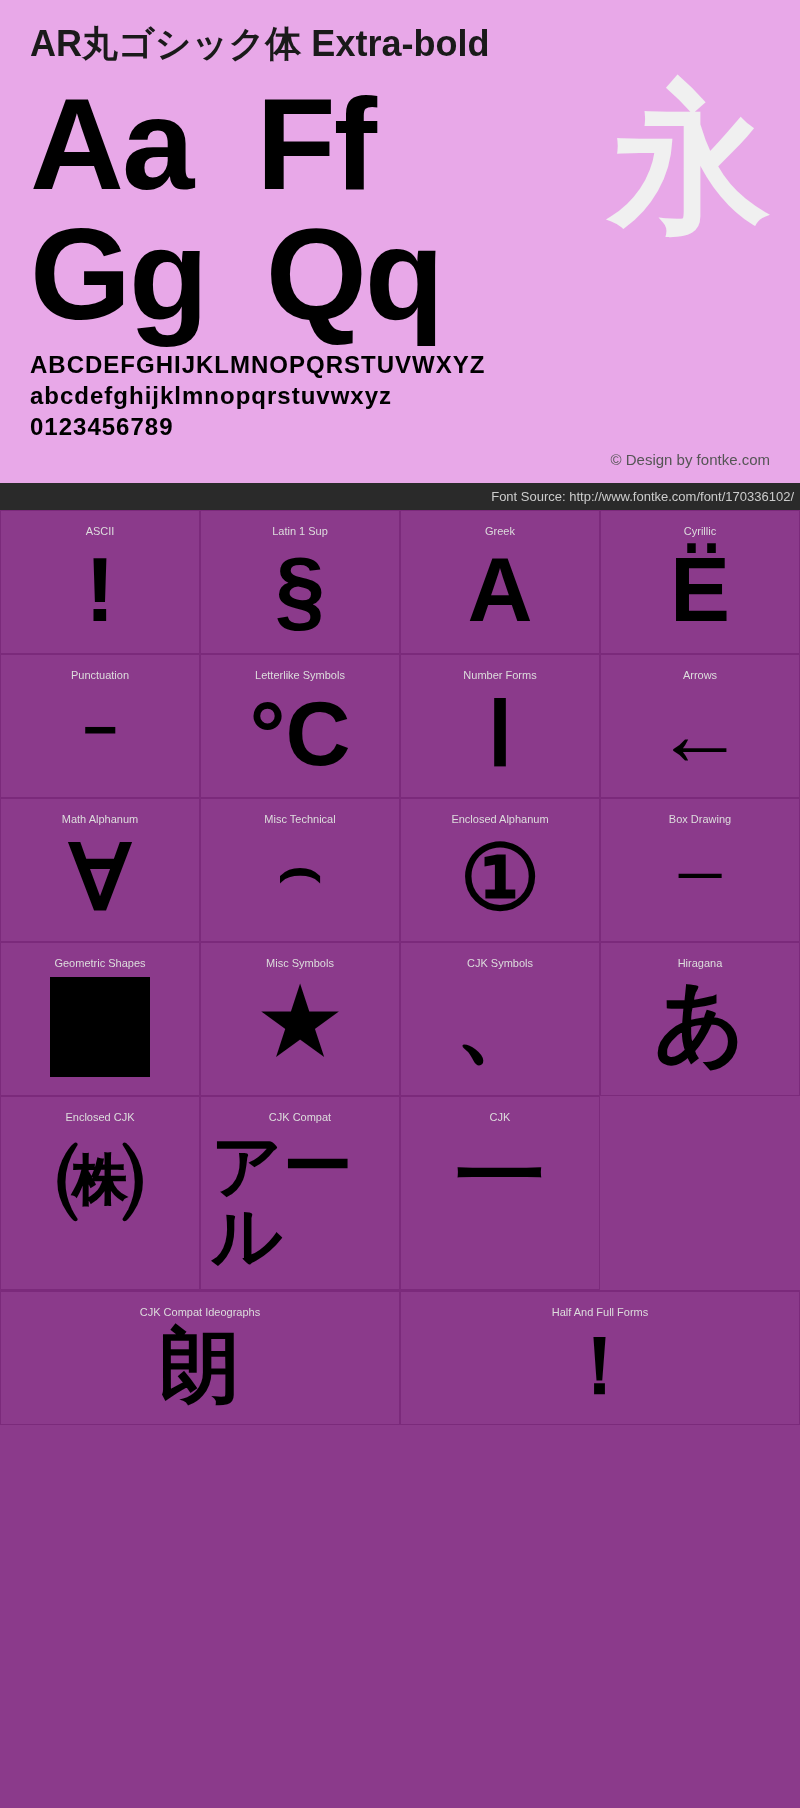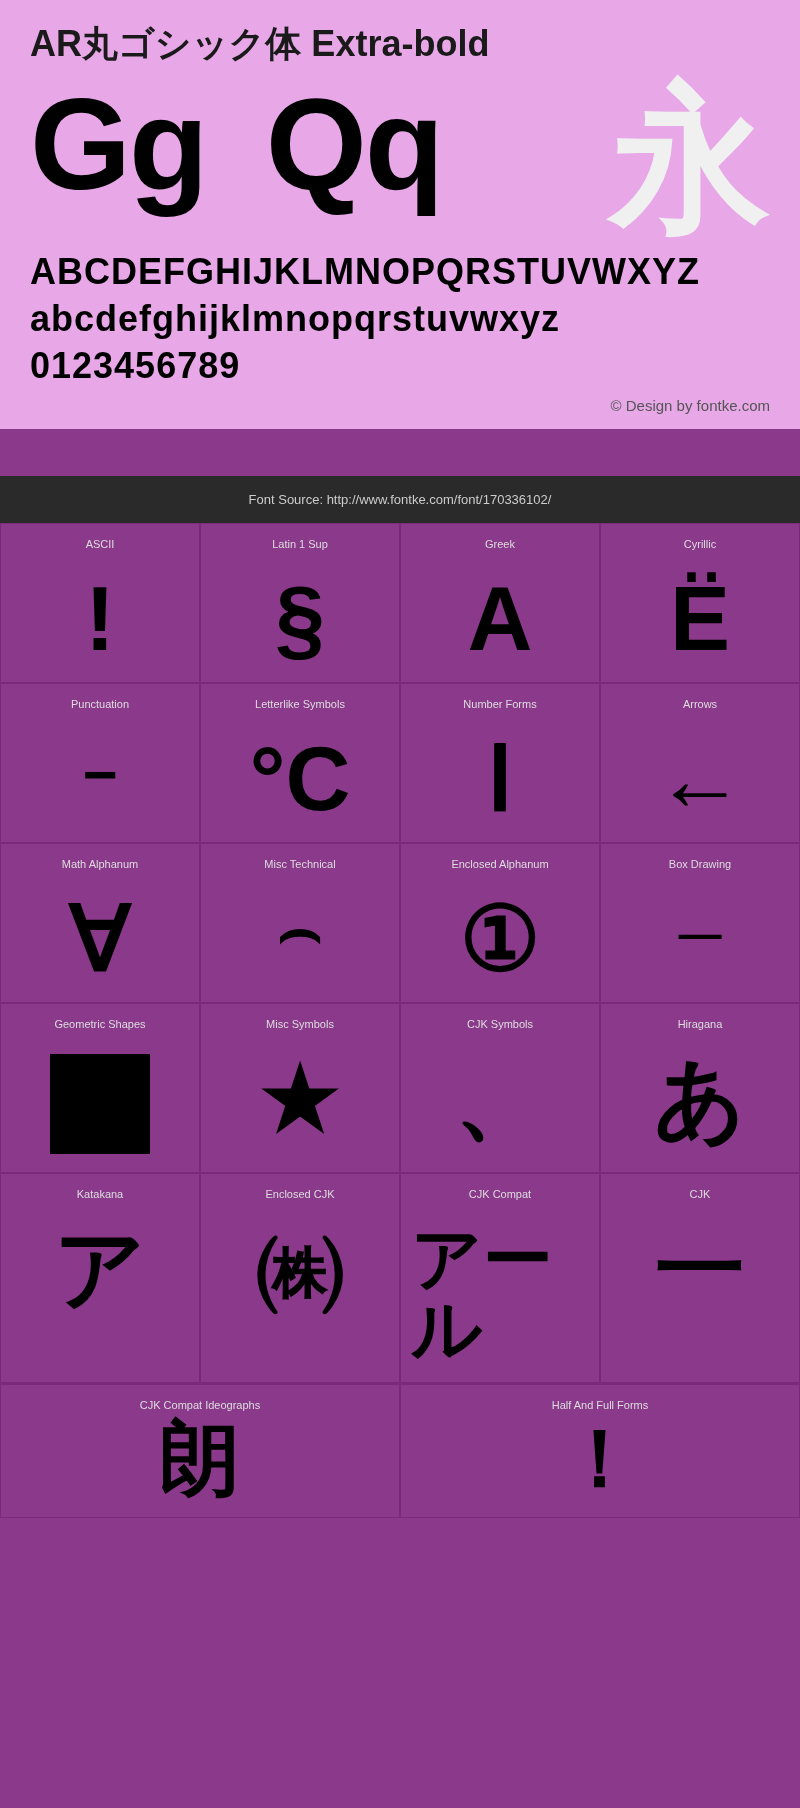--- a/index.html
+++ b/index.html
@@ -46,59 +46,57 @@
       color: #f0f0f0;
       line-height: 1;
       margin-left: 20px;
     }
 
     .alphabet-section {
       margin-top: 10px;
     }
 
     .alphabet-line {
-      font-size: 36px;
+      font-size: 24px;
       font-weight: 900;
       color: #000;
       letter-spacing: 1px;
       line-height: 1.3;
       font-family: sans-serif;
     }
 
     .copyright {
       text-align: right;
       font-size: 15px;
       color: #555;
       margin-top: 8px;
       padding-bottom: 5px;
     }
 
     .font-source-bar {
       background: #2a2a2a;
       color: #ccc;
-      text-align: center;
+      text-align: right;
       font-size: 13px;
-      padding: 16px;
-      margin-top: 47px;
+      padding: 6px;
     }
 
     
     .glyph-grid {
       background: #8b3a8b;
       display: grid;
       grid-template-columns: 1fr 1fr 1fr 1fr;
     }
 
     .glyph-cell {
       display: flex;
       flex-direction: column;
       align-items: center;
       padding: 14px 10px 18px 10px;
       border: 1px solid rgba(100, 20, 100, 0.4);
-      gap: 16px;
     }
 
     .glyph-label {
       font-size: 11px;
       color: #ddd;
       margin-bottom: 8px;
       text-align: center;
       font-family: sans-serif;
     }
 
@@ -147,20 +145,24 @@
   </style>
 </head>
 <body>
 
 <div class="preview-section">
   <div class="font-title">AR丸ゴシック体 Extra-bold</div>
 
   <div class="large-chars">
     <div style="flex:1;">
       <div class="large-latin">
+        <span>Aa</span>
+        <span style="margin-left:30px;">Ff</span>
+      </div>
+      <div class="large-latin">
         <span>Gg</span>
         <span style="margin-left:25px;text-align:right;">Qq</span>
       </div>
     </div>
     <div class="large-kanji">永</div>
   </div>
 
   <div class="alphabet-section">
     <div class="alphabet-line">ABCDEFGHIJKLMNOPQRSTUVWXYZ</div>
     <div class="alphabet-line">abcdefghijklmnopqrstuvwxyz</div>
@@ -236,24 +238,20 @@
   <div class="glyph-cell">
     <div class="glyph-label">CJK Symbols</div>
     <div class="glyph-char large">、</div>
   </div>
   <div class="glyph-cell">
     <div class="glyph-label">Hiragana</div>
     <div class="glyph-char large">あ</div>
   </div>
 
   <div class="glyph-cell">
-    <div class="glyph-label">Katakana</div>
-    <div class="glyph-char large">ア</div>
-  </div>
-  <div class="glyph-cell">
     <div class="glyph-label">Enclosed CJK</div>
     <div class="glyph-char large">㈱</div>
   </div>
   <div class="glyph-cell">
     <div class="glyph-label">CJK Compat</div>
     <div class="glyph-char medium">アール</div>
   </div>
   <div class="glyph-cell">
     <div class="glyph-label">CJK</div>
     <div class="glyph-char large">一</div>

